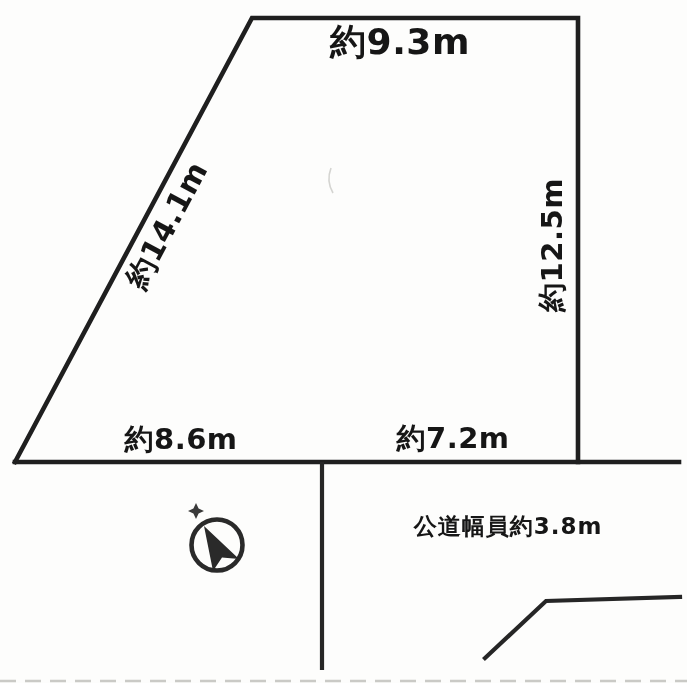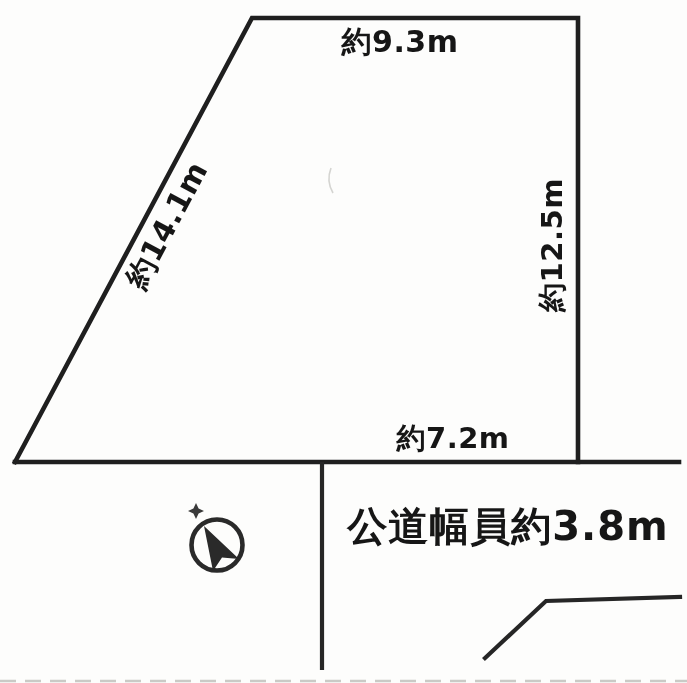--- a/index.html
+++ b/index.html
@@ -26,28 +26,28 @@
   .dim-label {
     position: absolute;
     font-weight: bold;
     color: #161616;
     white-space: nowrap;
     transform: translate(-50%, -50%);
     letter-spacing: 0.5px;
     line-height: 1;
     user-select: none;
   }
-  .lbl-top          { left: 400px; top: 42px;  font-size: 30px; }
+  .lbl-top          { left: 400px; top: 42px;  font-size: 36px; }
   .lbl-left         { left: 167px; top: 225px; font-size: 30px;
                       transform: translate(-50%, -50%) rotate(-62deg); }
   .lbl-right        { left: 552px; top: 245px; font-size: 29px;
                       transform: translate(-50%, -50%) rotate(-90deg); }
   .lbl-bottom-left  { left: 181px; top: 439px; font-size: 29px; }
   .lbl-bottom-right { left: 453px; top: 438px; font-size: 29px; text-align: right; }
-  .lbl-road         { left: 508px; top: 526px; font-size: 40px; letter-spacing: 1px; }
+  .lbl-road         { left: 508px; top: 526px; font-size: 23px; letter-spacing: 1px; }
 </style>
 </head>
 <body>
 
 <div class="stage">
 
   <svg class="diagram-svg" viewBox="0 0 687 683">
 
     <polyline points="15,462 252,18 578,18 578,462" fill="none" stroke="#1f1f1f" stroke-width="4.6" stroke-linejoin="miter" stroke-linecap="square"></polyline>
 
@@ -66,18 +66,19 @@
     <path d="M331,168 q-5,13 2,25" fill="none" stroke="#c9c9c5" stroke-width="1.6" opacity="0.8"></path>
     <line x1="0" y1="681" x2="687" y2="681" stroke="#b9b9b5" stroke-width="2.4" stroke-dasharray="16 9" opacity="0.75"></line>
   </svg>
 
   <div class="dim-label lbl-top">約9.3m</div>
 
   <div class="dim-label lbl-left">約14.1m</div>
 
   <div class="dim-label lbl-right">約12.5m</div>
 
+  <div class="dim-label lbl-bottom-left">約8.6m</div>
 
   <div class="dim-label lbl-bottom-right">約7.2m</div>
 
   <div class="dim-label lbl-road">公道幅員約3.8m</div>
 
 </div>
 
 </body></html>

